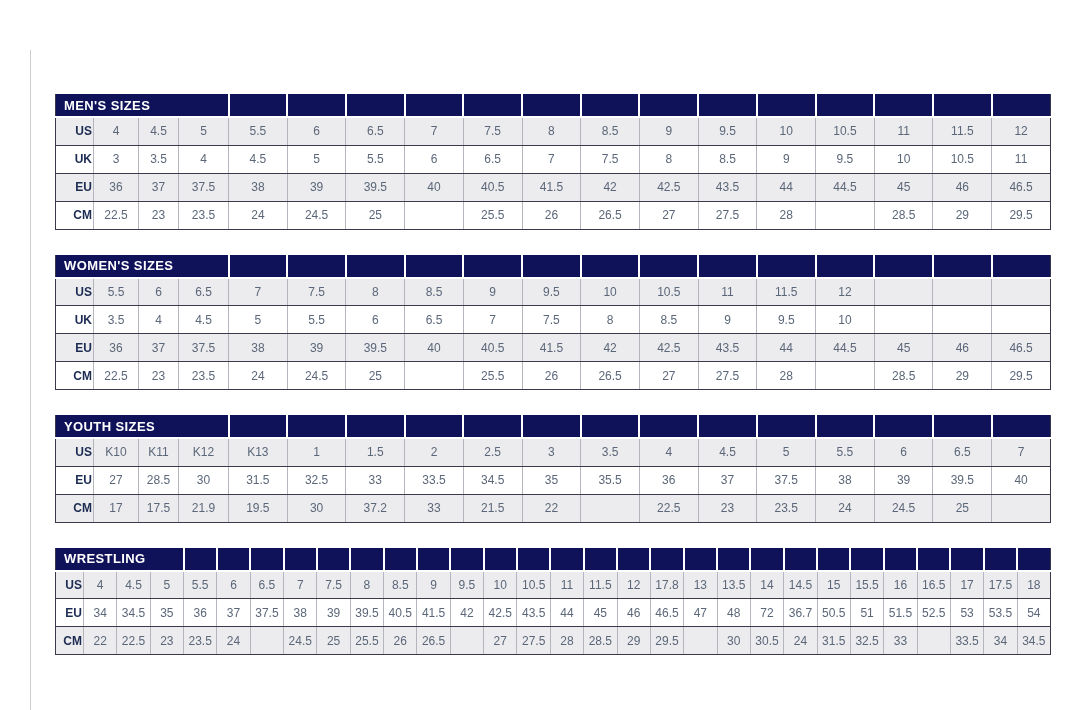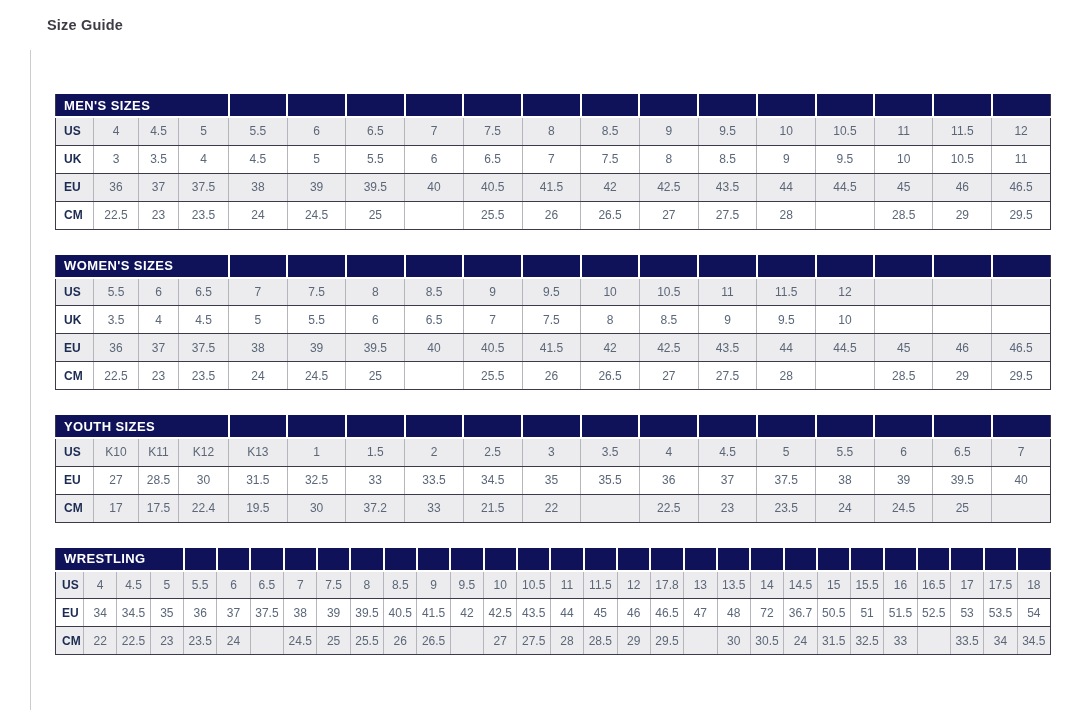--- a/index.html
+++ b/index.html
@@ -57,35 +57,32 @@
   }
   table.size-table tbody th,
   table.size-table tbody td{
     height:28px;border-bottom:1px solid var(--border-dark);
     border-right:1px solid var(--border-light);
     font-size:12px;text-align:center;color:var(--data-text);
     padding:0 1px;white-space:nowrap;overflow:hidden;
   }
   table.size-table tbody td:last-child{border-right:none;}
   table.size-table tbody th{
-    text-align:left;padding-left:8px;color:var(--label-text);
+    text-align:right;padding-left:8px;color:var(--label-text);
     font-weight:bold;font-size:12px;
   }
   table.size-table tbody tr:nth-child(odd){background:var(--row-alt);}
   table.size-table.dense tbody th{padding-left:6px;}
 </style>
 </head>
 <body>
 
 <div class="panel-line"></div>
 
 <div class="tabbar">
-  <div class="tab tab-size">
-    <span class="tab-label">Size Guide</span>
-  </div>
 </div>
 
 <div id="tables-root">
     <div class="table-block">
       <table class="size-table">
         <colgroup>
           <col style="width: 38px;">
           <col style="width: 45px;">
           <col style="width: 40px;">
           <col style="width: 50px;">
@@ -411,21 +408,21 @@
             <td>37.5</td>
             <td>38</td>
             <td>39</td>
             <td>39.5</td>
             <td>40</td>
           </tr>
           <tr>
             <th>CM</th>
             <td>17</td>
             <td>17.5</td>
-            <td>22.4</td>
+            <td>21.9</td>
             <td>19.5</td>
             <td>30</td>
             <td>37.2</td>
             <td>33</td>
             <td>21.5</td>
             <td>22</td>
             <td></td>
             <td>22.5</td>
             <td>23</td>
             <td>23.5</td>

